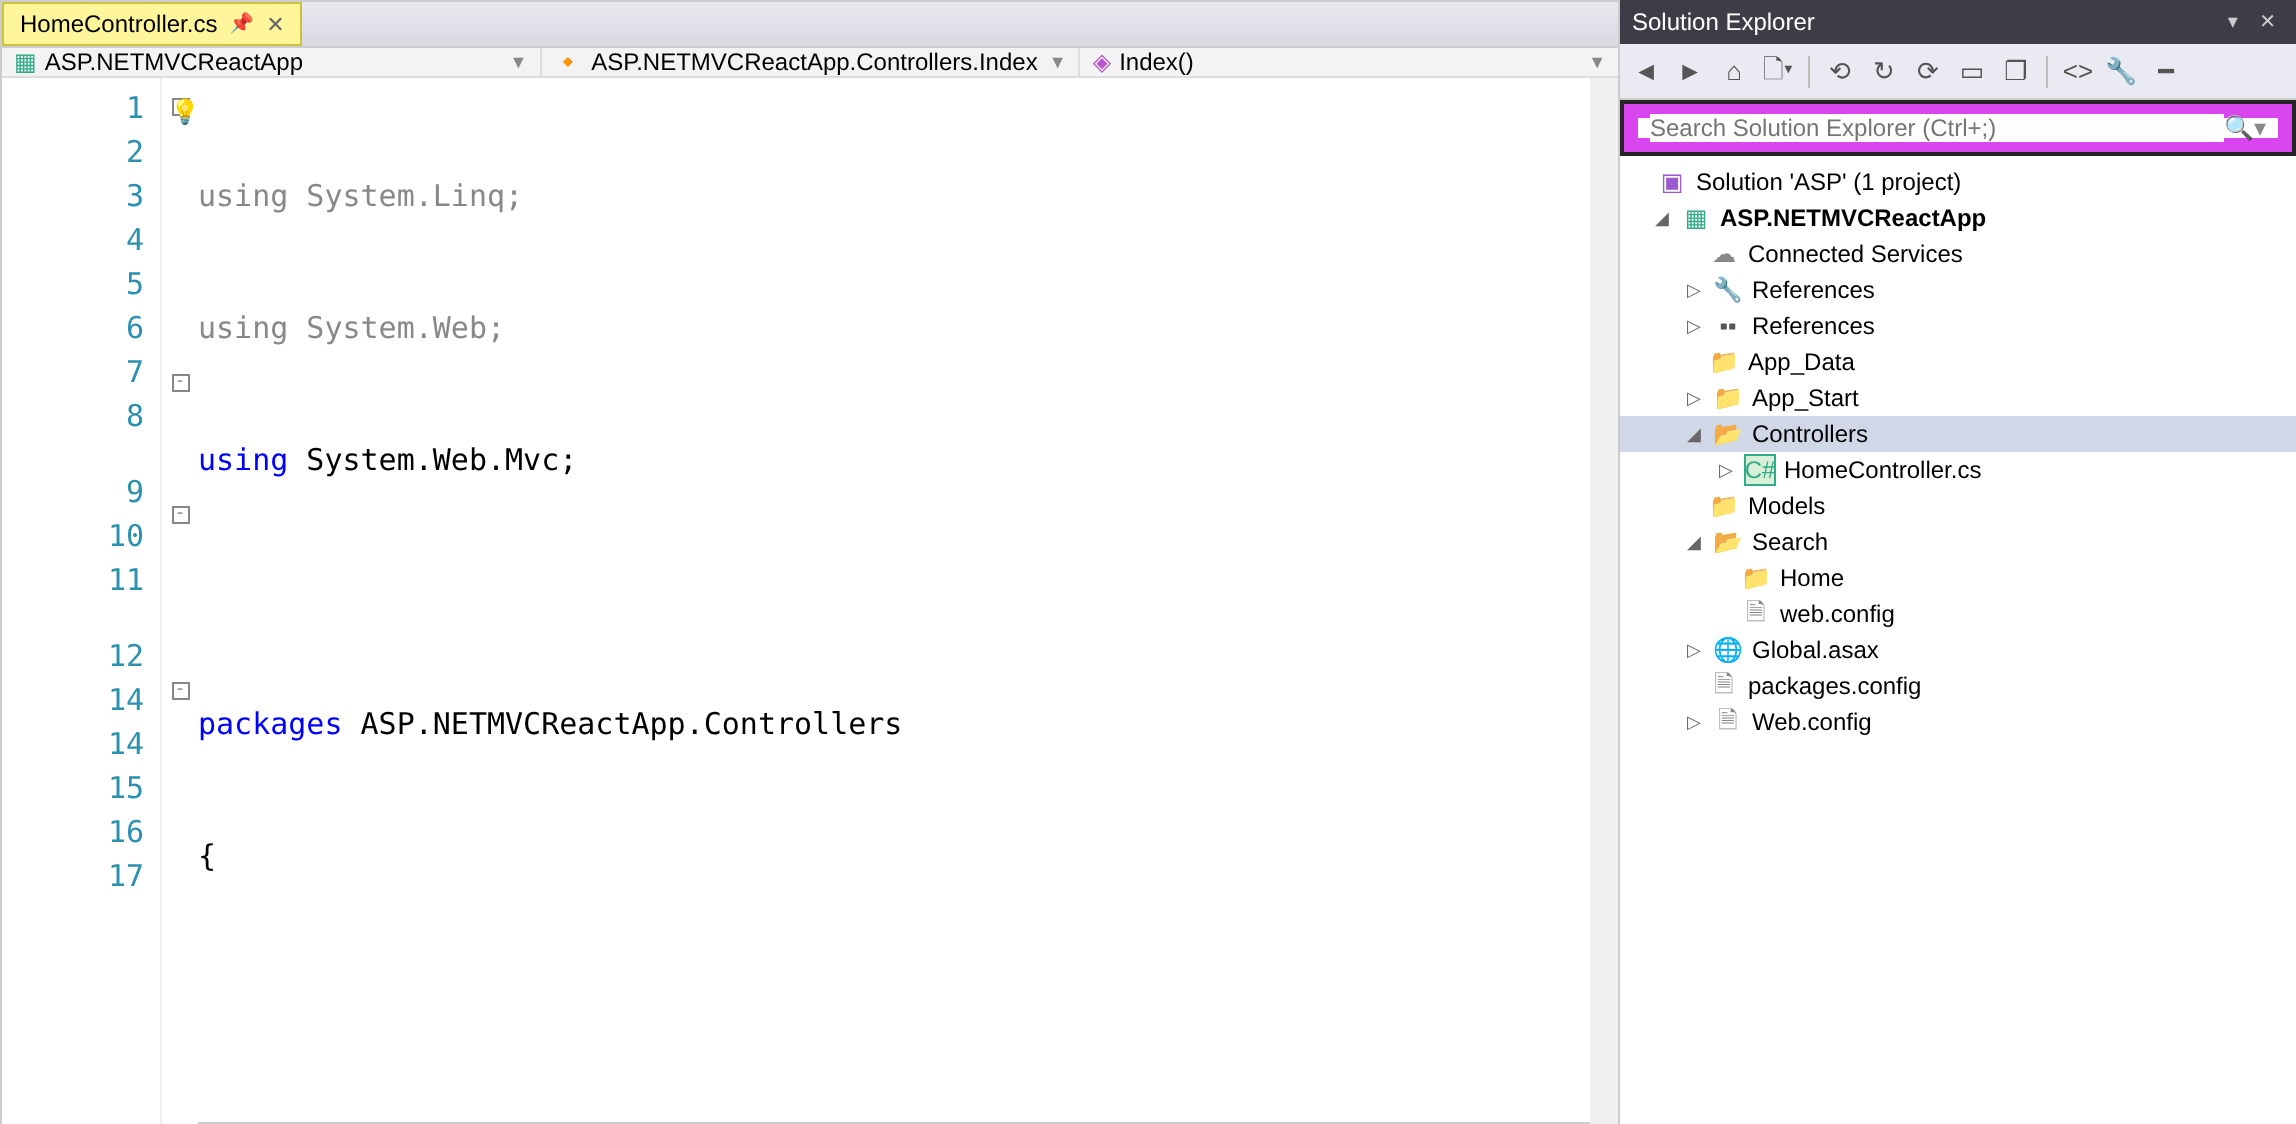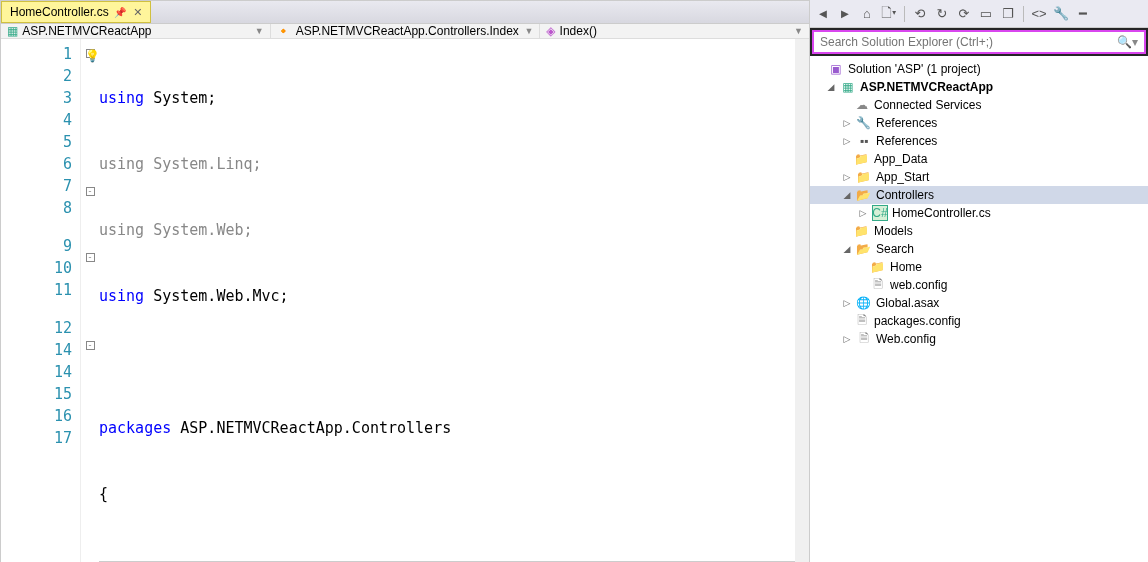--- a/index.html
+++ b/index.html
@@ -25,21 +25,21 @@
 .id { color: #000; }
 .gray { color: #888; }
 .scrollbar-v { position: absolute; right: 0; top: 0; bottom: 0; width: 14px; background: #f0f0f0; }
 .bulb { position:absolute; left:84px; top:6px; color:#d4a400; font-size:12px; }
 .solution-pane { width: 338px; height: 562px; background: #252526; display: flex; flex-direction: column; }
 .sol-title { height: 22px; background: #3d3d48; color: #fff; display: flex; align-items: center; padding: 0 6px; font-size: 12px; }
 .sol-title .wincontrols { margin-left: auto; color: #ccc; letter-spacing: 4px; font-size: 10px; }
 .sol-toolbar { height: 28px; background: #eaeaf2; display: flex; align-items: center; gap: 4px; padding: 0 4px; border-bottom: 1px solid #ccc; }
 .sol-toolbar .btn { width: 18px; height: 18px; display: flex; align-items: center; justify-content: center; color: #555; font-size: 13px; }
 .sol-toolbar .sep { width: 1px; height: 16px; background: #bbb; margin: 0 2px; }
-.sol-search { height: 24px; background: #fff; border: 2px solid #d946ef; margin: 2px; display: flex; align-items: center; padding: 0 6px; }
+.sol-search { height: 24px; background: #fff; border: 7px solid #d946ef; margin: 2px; display: flex; align-items: center; padding: 0 6px; }
 .sol-search input { border: none; outline: none; flex: 1; font-size: 12px; color: #888; }
 .sol-search .mag { color: #888; }
 .tree { flex: 1; background: #fff; overflow: auto; padding-top: 4px; }
 .node { display: flex; align-items: center; height: 18px; font-size: 12px; gap: 4px; }
 .node .tw { width: 10px; text-align: center; color: #666; font-size: 9px; }
 .node .ic { width: 16px; height: 16px; display: flex; align-items: center; justify-content: center; font-size: 12px; }
 .node.sel { background: #d0d8e8; }
 .bold { font-weight: bold; }
 .ic-sol { color: #9a5bcf; }
 .ic-proj { color: #3a8; }
@@ -126,21 +126,20 @@
       <div>
           <div class="box">-</div>
         </div>
       <div></div>
         <div></div>
         <div></div>
         <div></div>
         <div></div>
     </div>
     <div class="code">
-      <div class="line"><span class="kw">using</span><span class="id"> System;</span></div>
       <div class="line"><span class="gray">using</span><span class="gray"> System.Linq;</span></div>
       <div class="line"><span class="gray">using</span><span class="gray"> System.Web;</span></div>
       <div class="line"><span class="kw">using</span><span class="id"> System.Web.Mvc;</span></div>
       <div class="line"></div>
       <div class="line"><span class="kw">packages</span><span class="id"> ASP.NETMVCReactApp.Controllers</span></div>
       <div class="line"><span class="id">{</span></div>
       
       
       
       
@@ -150,20 +149,24 @@
       
       
       
       
     </div>
     <div class="scrollbar-v"></div>
   </div>
 </div>
 
 <div class="solution-pane">
+  <div class="sol-title">
+    <span>Solution Explorer</span>
+    <span class="wincontrols">▾ ✕</span>
+  </div>
   <div class="sol-toolbar">
     <span class="btn">◄</span>
     <span class="btn">►</span>
     <span class="btn">⌂</span>
     <span class="btn">🗋▾</span>
     <span class="sep"></span>
     <span class="btn">⟲</span>
     <span class="btn">↻</span>
     <span class="btn">⟳</span>
     <span class="btn">▭</span>

